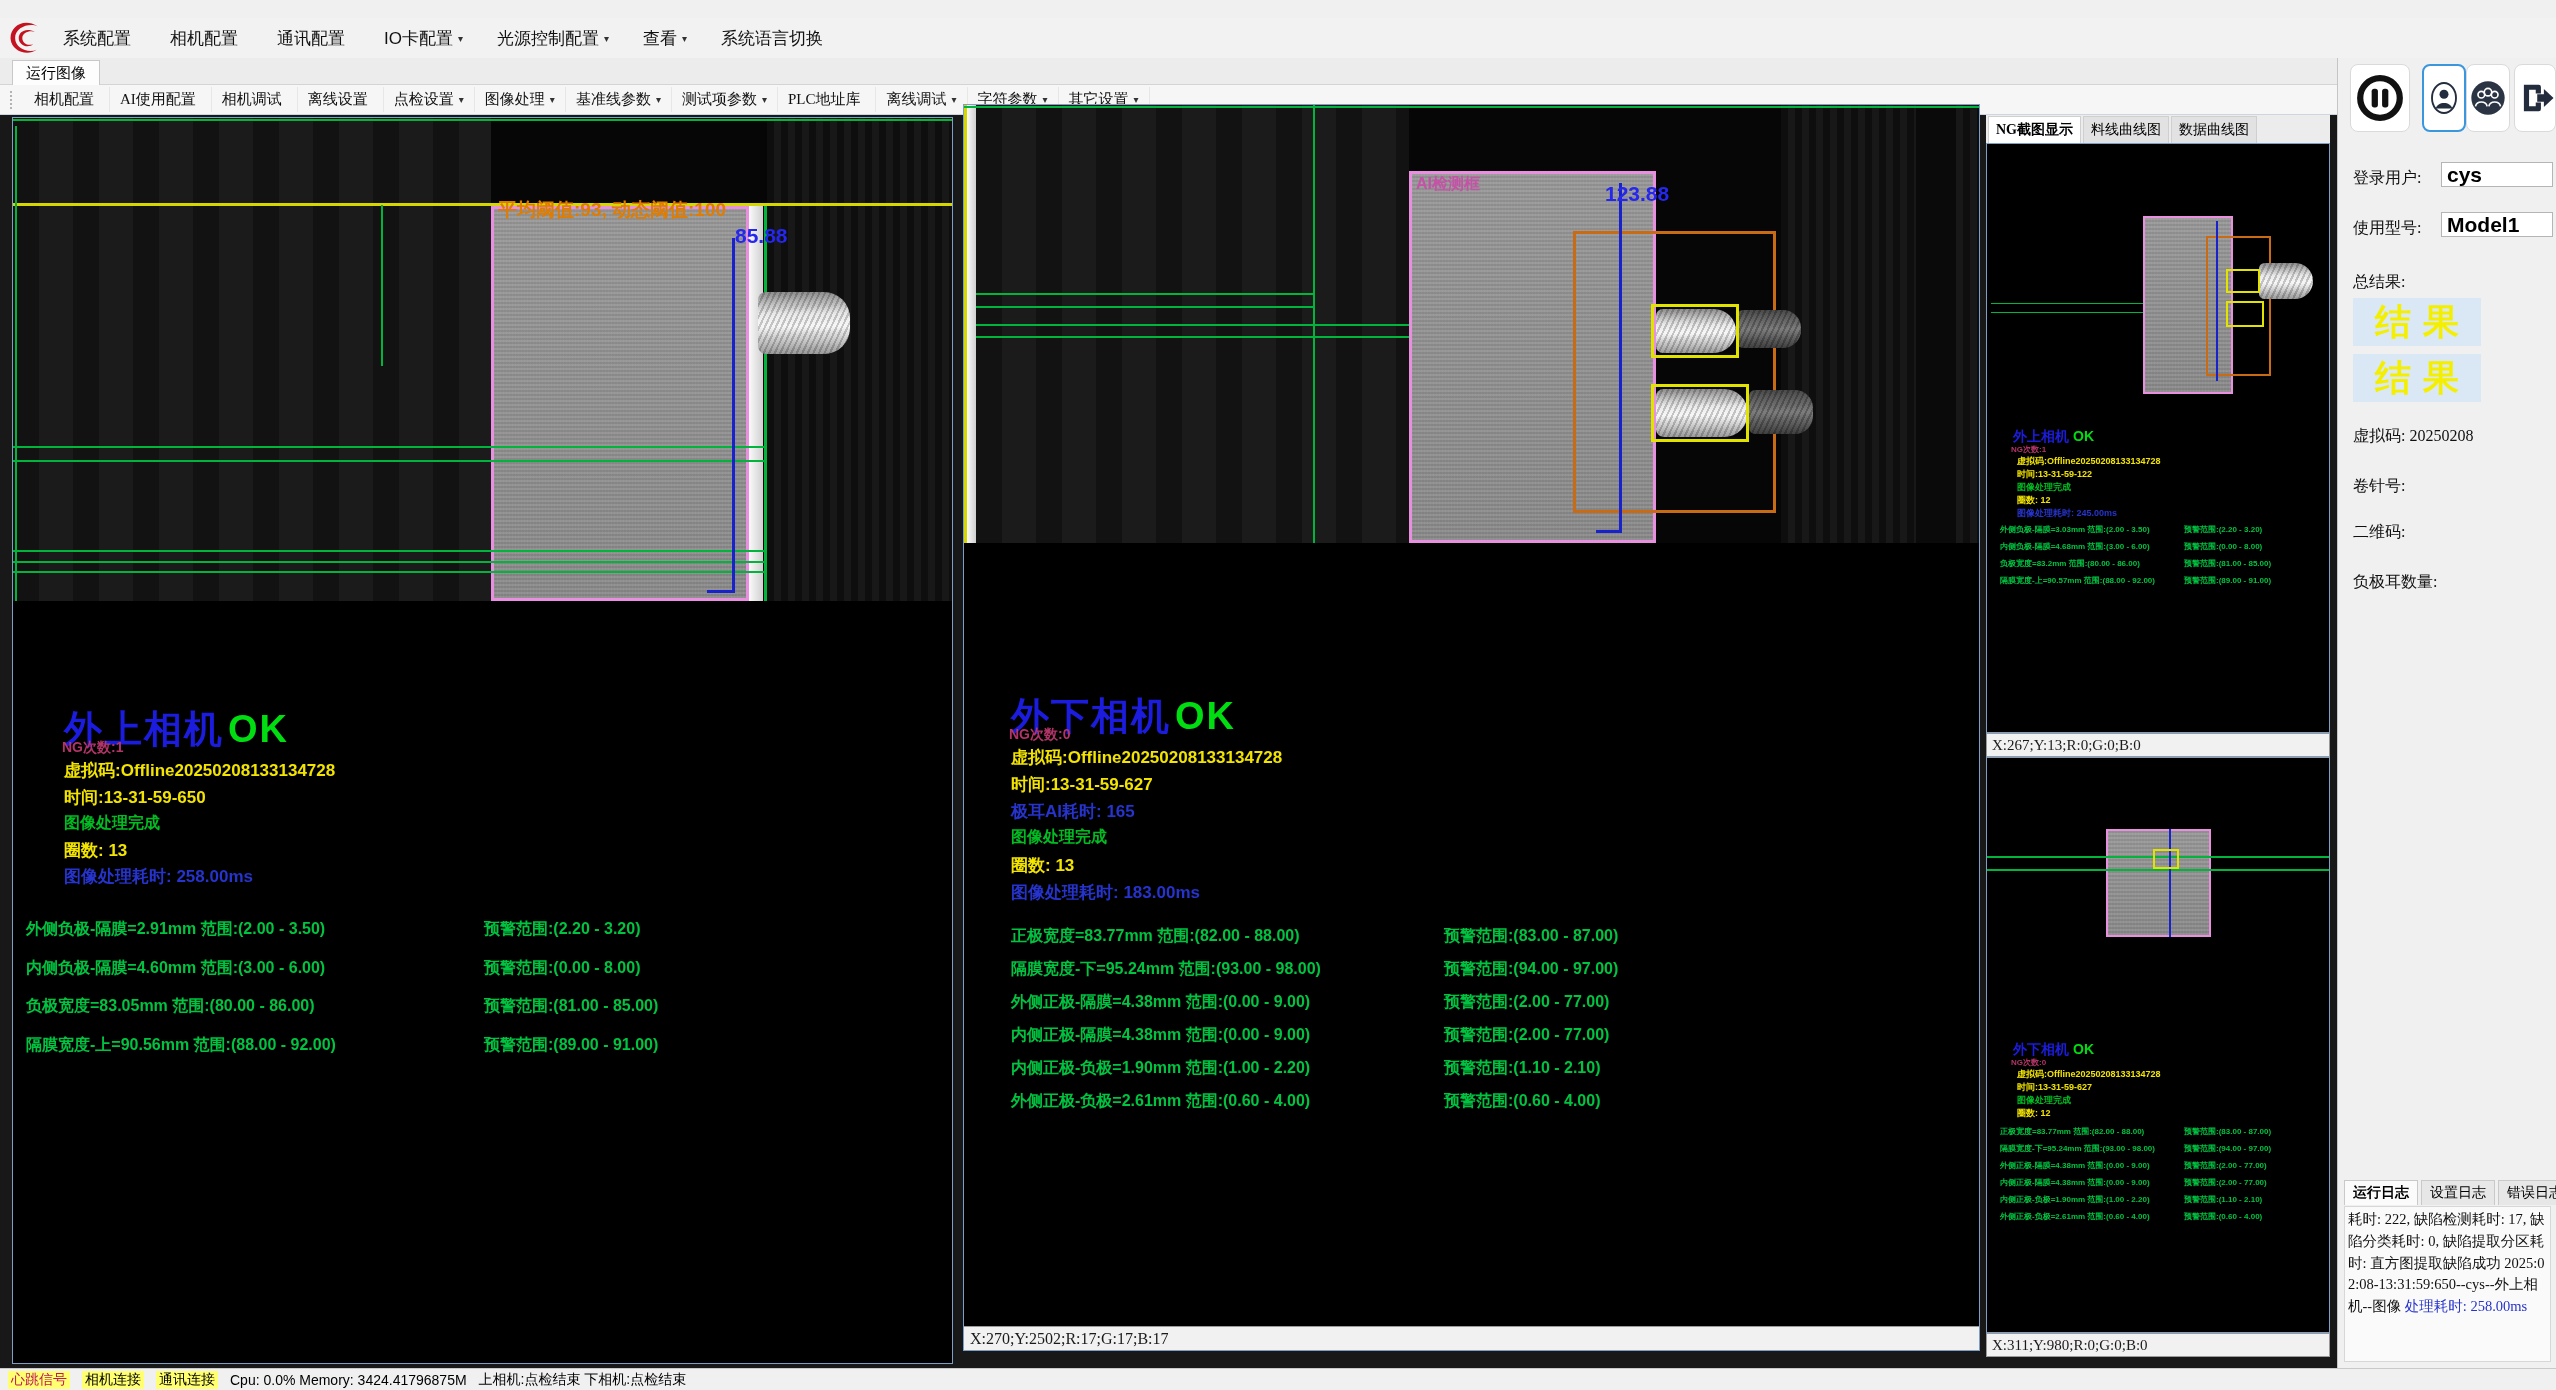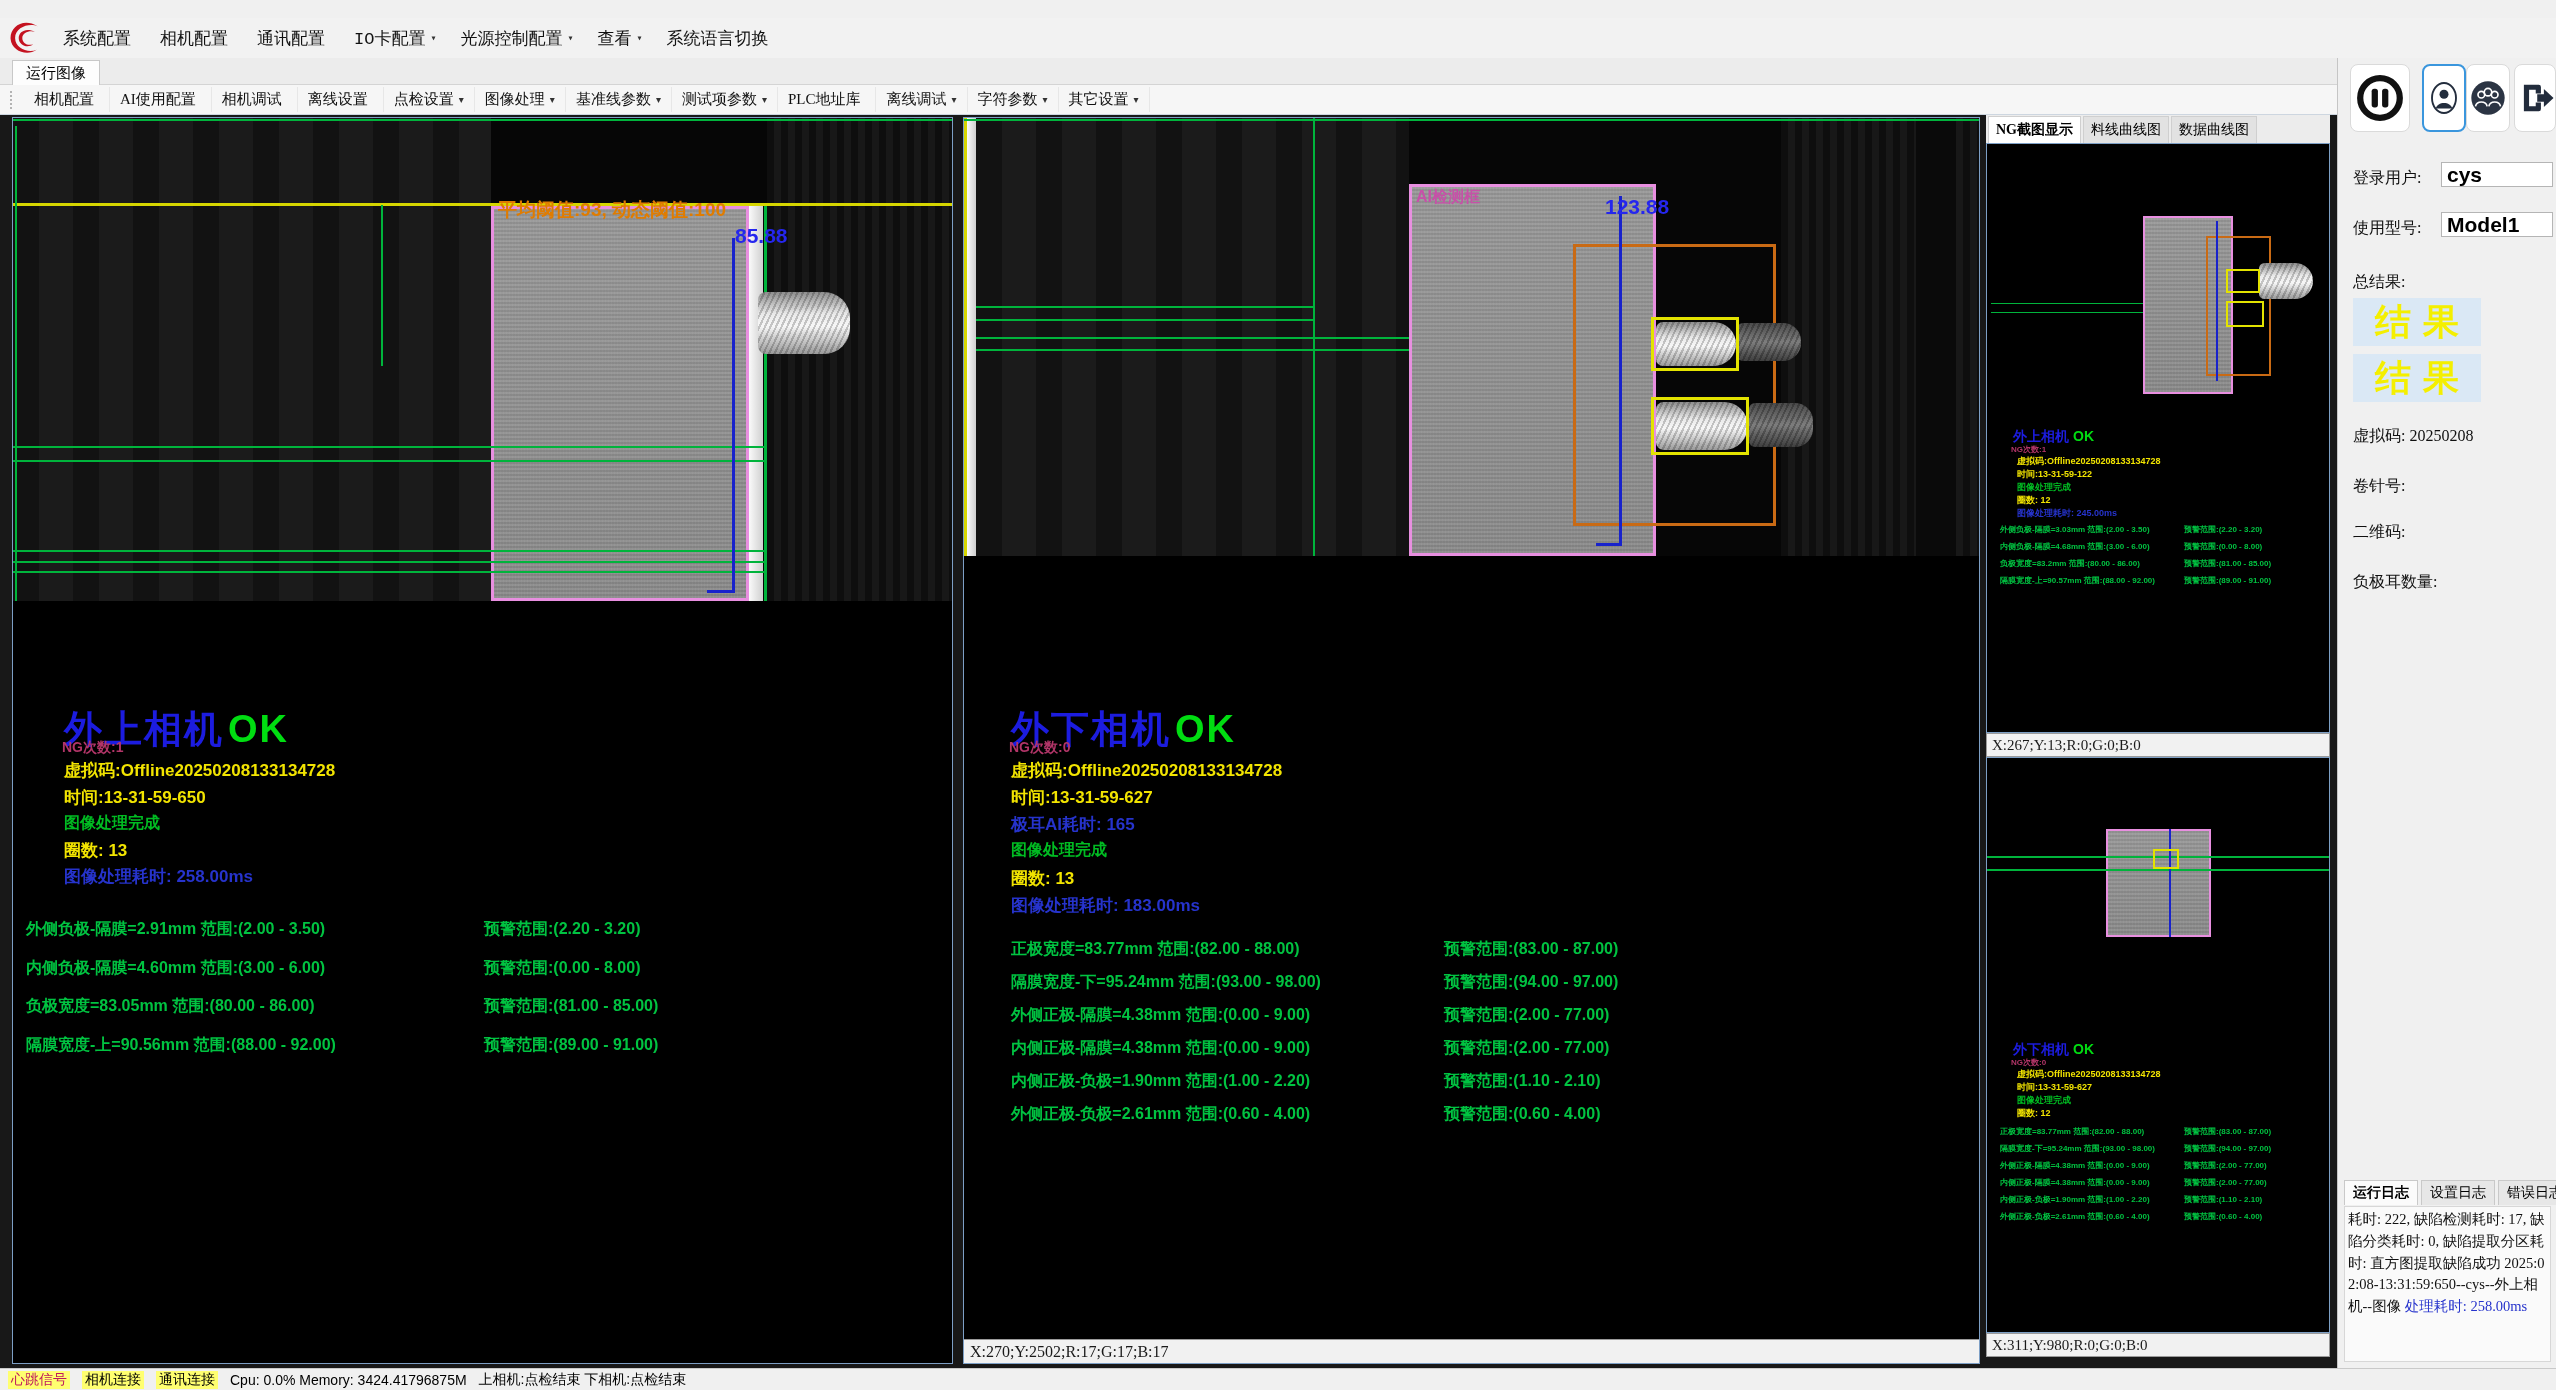--- a/index.html
+++ b/index.html
@@ -4,21 +4,21 @@
 <style>
 *{margin:0;padding:0;box-sizing:border-box}
 body{background:#555;font-family:"Liberation Sans",sans-serif}
 #app{position:relative;width:2556px;height:1390px;background:#f0f0f0;overflow:hidden}
 
 
 .titlebar{position:absolute;left:0;top:0;width:2556px;height:18px;background:#f0f0f0;font-size:12px;color:#8a8a8a;line-height:18px;padding-left:8px}
 .win-controls{position:absolute;right:10px;top:0;height:18px;display:flex;gap:30px;color:#555;font-size:11px;line-height:18px}
 .menubar{position:absolute;left:0;top:18px;width:2556px;height:40px;background:#f2f2f2;display:flex;align-items:center}
 .logo{margin:0 10px 0 6px;display:flex}
-.menu-items{display:flex;gap:6px;font-family:Liberation Mono, monospace;font-size:17px;color:#111}
+.menu-items{display:flex;gap:16px;font-family:Liberation Sans, sans-serif;font-size:17px;color:#111}
 .menu-item{padding:4px 9px;display:flex;align-items:center;gap:5px;cursor:default}
 .dd{font-size:10px;color:#333}
 .tabrow{position:absolute;left:0;top:58px;width:2337px;height:27px;background:#ececec;border-bottom:1px solid #d4d4d4}
 .run-tab{position:absolute;left:12px;top:2px;width:88px;height:25px;background:#fdfdfd;border:1px solid #c8c8c8;border-bottom:none;font-family:"Liberation Serif",serif;font-size:15px;text-align:center;line-height:24px}
 .toolbar{position:absolute;left:0;top:85px;width:2337px;height:30px;background:#f6f6f6;border-bottom:1px solid #cdd6e0;display:flex;align-items:center}
 .grip{width:6px;height:18px;border-left:2px dotted #b3b3b3;margin:0 8px 0 10px}
 .tool-items{display:flex;font-family:"Liberation Serif",serif;font-size:15px;color:#111}
 .tool-item{padding:3px 10px;display:flex;gap:5px;align-items:center;border-right:1px solid #e7e7e7;cursor:default}
 
 
@@ -273,21 +273,21 @@
           <span class="m-warn">预警范围:(81.00 - 85.00)</span>
         </div>
 
         <div class="m-row">
           <span class="m-text">隔膜宽度-上=90.56mm 范围:(88.00 - 92.00)</span>
           <span class="m-warn">预警范围:(89.00 - 91.00)</span>
         </div>
       </div>
   </div>
 
-  <div class="cam-panel" style="left:963px;top:117px;width:1017px;height:1247px">
+  <div class="cam-panel" style="left:963px;top:104px;width:1017px;height:1247px">
     <div class="photo" style="height:438px">
       <div class="vline yline" style="left:0;top:0;width:3px;height:438px"></div>
       <div class="whitestrip" style="left:3px;top:0;width:9px;height:438px"></div>
       <div class="streaks-l" style="left:12px;top:0;width:433px;height:438px"></div>
       <div class="streaks-r" style="left:817px;top:0;width:200px;height:438px"></div>
       <div style="position:absolute;left:952px;top:0;width:40px;height:438px;background:#0a0a0a"></div>
       <div class="hline gline" style="left:0;top:1px;width:1017px;height:2px"></div>
       <div class="vline gline" style="left:349px;top:0;width:2px;height:438px"></div>
       <div class="hline gline" style="left:12px;top:188px;width:337px;height:2px"></div>
       <div class="hline gline" style="left:12px;top:201px;width:337px;height:2px"></div>

